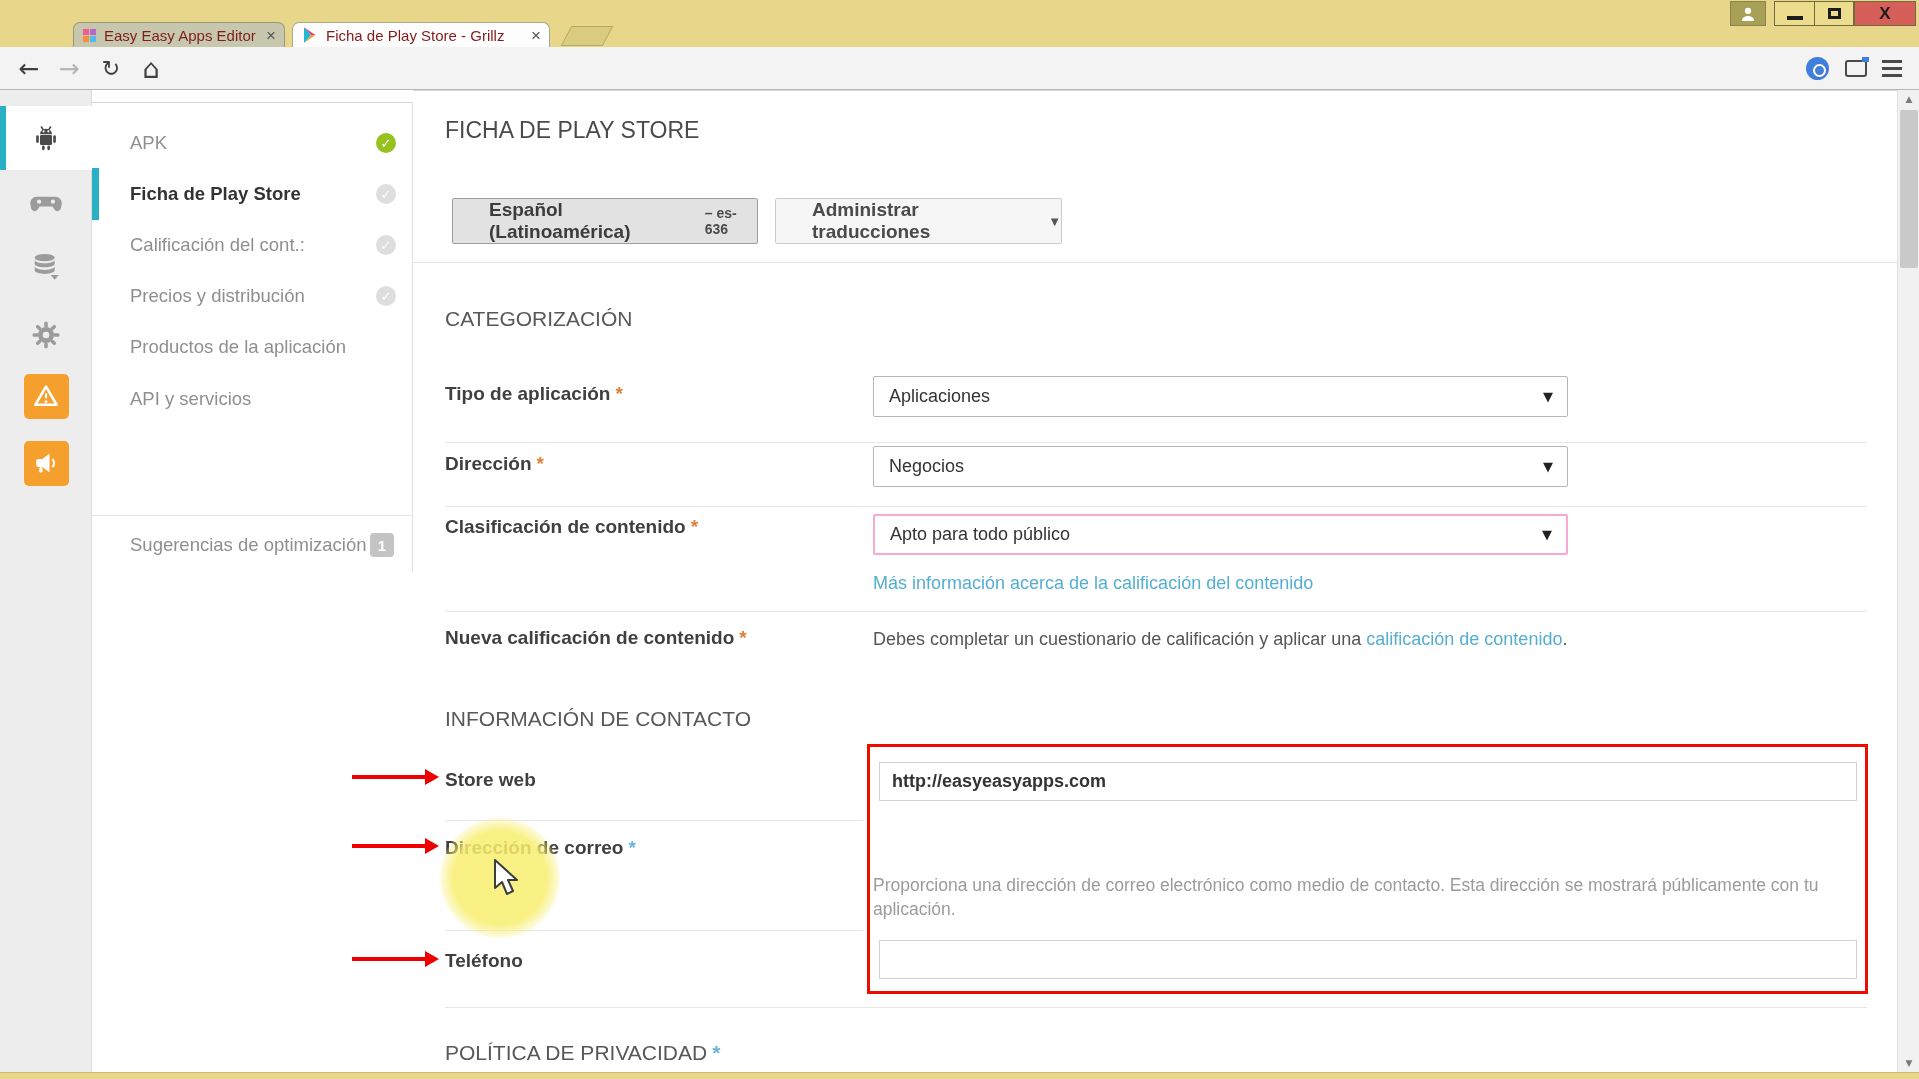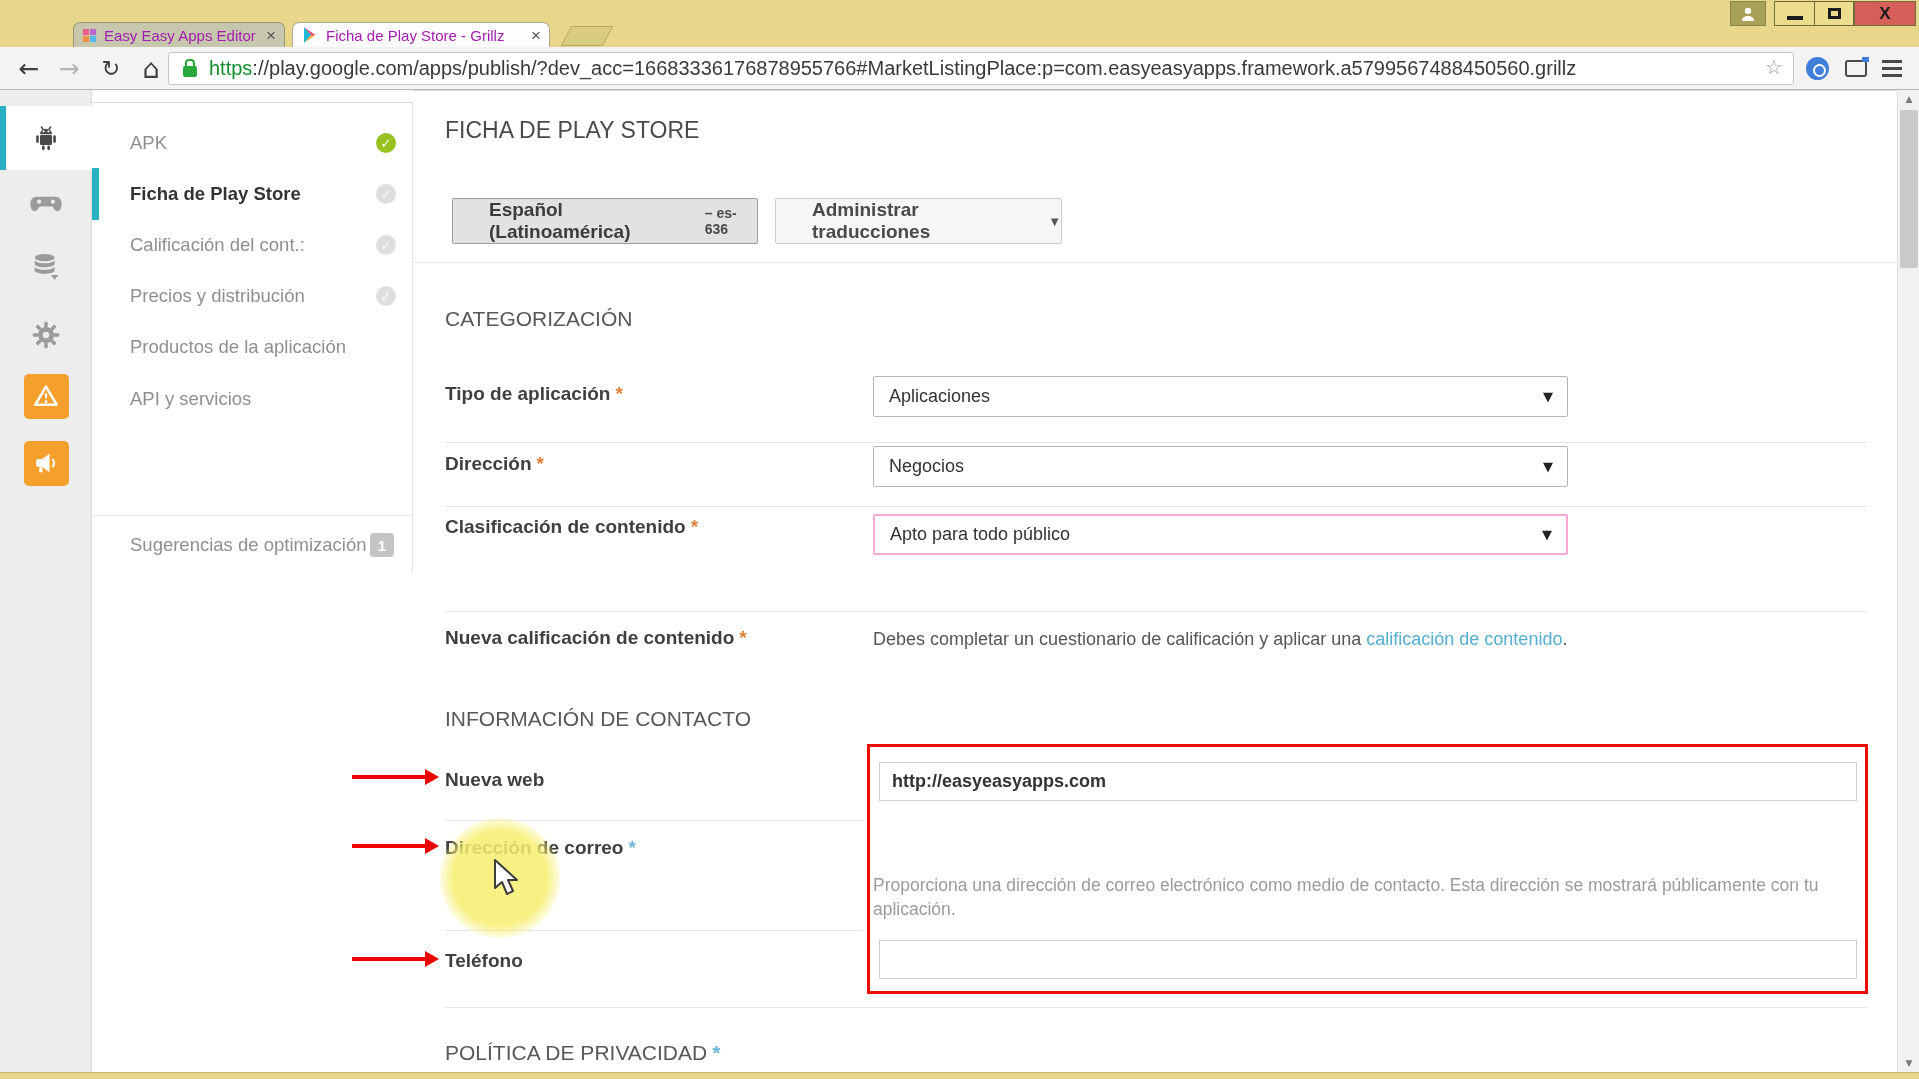--- a/index.html
+++ b/index.html
@@ -14,21 +14,21 @@
   .btn-profile{width:36px;background:#a9a057;border:1px solid #8a834a;margin-right:8px;}
   .btn-min,.btn-max{width:40px;background:#ecdd8e;}
   .btn-min{border-right:none;}
   .btn-close{width:62px;background:#d75f5a;color:#1c1c1c;font-weight:bold;font-size:17px;}
   .glyph-min{width:16px;height:4px;background:#1c1c1c;margin-top:8px;}
   .glyph-max{width:13px;height:11px;border:3px solid #1c1c1c;background:transparent;}
 
   .tab{position:absolute;top:4px;height:25px;border:1px solid #9a9878;border-bottom:none;border-radius:7px 7px 0 0;display:flex;align-items:center;padding:0 8px;}
   .tab-inactive{left:73px;width:212px;background:#c7c7ae;}
   .tab-active{left:292px;width:258px;background:#fdfdfd;border-color:#a9a98f;z-index:5;}
-  .tab-title{font-size:15px;color:#a21caf;white-space:nowrap;overflow:hidden;flex:1;margin-left:7px;}
+  .tab-title{font-size:15px;color:#7f1d1d;white-space:nowrap;overflow:hidden;flex:1;margin-left:7px;}
   .tab-close{font-size:17px;color:#555;margin-left:6px;cursor:default;line-height:1;}
   .newtab{position:absolute;left:566px;top:8px;width:42px;height:20px;background:#d9cc80;border:1px solid #b5aa64;transform:skewX(-28deg);}
 
   
   .toolbar{position:absolute;left:0;top:47px;width:1919px;height:43px;background:#f3f3f3;border-bottom:1px solid #b7b7b7;}
   .navi{position:absolute;top:0;height:43px;display:flex;align-items:center;justify-content:center;font-family:"DejaVu Sans",sans-serif;font-size:25px;color:#3f3f3f;width:38px;}
   .navi.dis{color:#b5b5b5;}
   .omnibox{position:absolute;left:168px;top:5px;width:1626px;height:33px;background:#fff;border:1px solid #c6c6c6;border-radius:3px;}
   .lock{position:absolute;left:14px;top:13px;width:14px;height:11px;background:#2ba83c;border-radius:2px;}
   .lock::before{content:"";position:absolute;top:-7px;left:2px;width:6px;height:8px;border:2px solid #2ba83c;border-bottom:none;border-radius:4px 4px 0 0;}
@@ -145,25 +145,20 @@
       <span class="tab-close">×</span>
     </div>
     <div class="newtab"></div>
   </div>
 
   <div class="toolbar">
     <div class="navi" style="left:10px;">←</div>
     <div class="navi dis" style="left:50px;">→</div>
     <div class="navi" style="left:92px;font-size:22px;">↻</div>
     <div class="navi" style="left:132px;font-size:27px;">⌂</div>
-    <div class="omnibox">
-      <span class="lock"></span>
-      <div class="urltext"><span class="url-scheme">https</span><span class="url-rest">://play.google.com/apps/publish/?dev_acc=16683336176878955766#MarketListingPlace:p=com.easyeasyapps.framework.a5799567488450560.grillz</span></div>
-      <span class="star">☆</span>
-    </div>
     <div class="ext-circle"></div>
     <div class="win-ic"></div>
     <div class="hamb">
         <div></div>
         <div></div>
         <div></div>
       </div>
   </div>
 
   <div class="viewport">
@@ -303,33 +298,34 @@
       </div>
       <div class="hline" style="left:32px;top:415px;width:1422px;"></div>
 
       <div class="f-label" style="top:425px;">
         <span>Clasificación de contenido</span><span class="req-o">*</span>
       </div>
       <div class="selectbox focus" style="top:423px;">
         <span>Apto para todo público</span>
         <span class="arr">▼</span>
       </div>
+      <a class="link c" style="left:460px;top:482px;">Más información acerca de la calificación del contenido</a>
       <div class="hline" style="left:32px;top:520px;width:1422px;"></div>
 
       <div class="f-label" style="top:536px;">
         <span>Nueva calificación de contenido</span><span class="req-o">*</span>
       </div>
       <div class="plaintext" style="top:538px;">
         <span>Debes completar un cuestionario de calificación y aplicar una </span><a class="link">calificación de contenido</a><span>.</span>
       </div>
 
       <div class="sec-head" style="top:616px;">INFORMACIÓN DE CONTACTO</div>
 
       <div class="f-label" style="top:678px;">
-        <span>Nueva web</span>
+        <span>Store web</span>
       </div>
       <input class="inputbox" style="top: 671px; font-weight: bold;" value="http://easyeasyapps.com">
       <div class="hline" style="left:32px;top:729px;width:418px;"></div>
 
       <div class="f-label" style="top:746px;">
         <span>Dirección de correo</span><span class="req-b">*</span>
       </div>
       <div class="helper" style="top:782px;">Proporciona una dirección de correo electrónico como medio de contacto. Esta dirección se mostrará públicamente con tu aplicación.</div>
       <div class="hline" style="left:32px;top:839px;width:418px;"></div>
 

